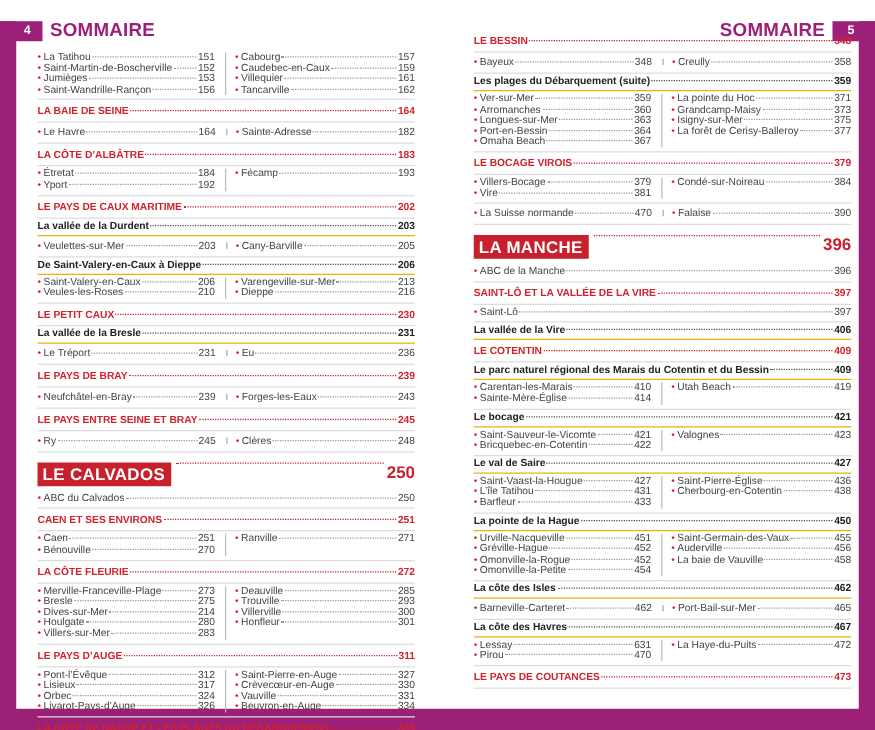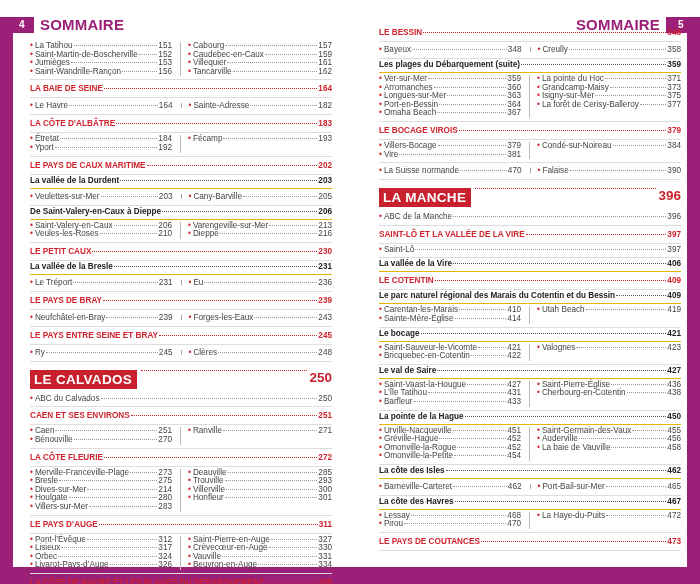--- a/index.html
+++ b/index.html
@@ -897,21 +897,21 @@
           <span class="dots"></span>
           <span class="pg">467</span>
         </div>
       </div>
       <div class="items">
         <div class="ic l">
           <div class="row">
             <span class="bullet">•</span>
             <span class="lbl">Lessay</span>
             <span class="dots"></span>
-            <span class="pg">468</span>
+            <span class="pg">631</span>
           </div>
           <div class="row">
             <span class="bullet">•</span>
             <span class="lbl">Pirou</span>
             <span class="dots"></span>
             <span class="pg">470</span>
           </div>
         </div>
         <div class="ic r">
           <div class="row">

